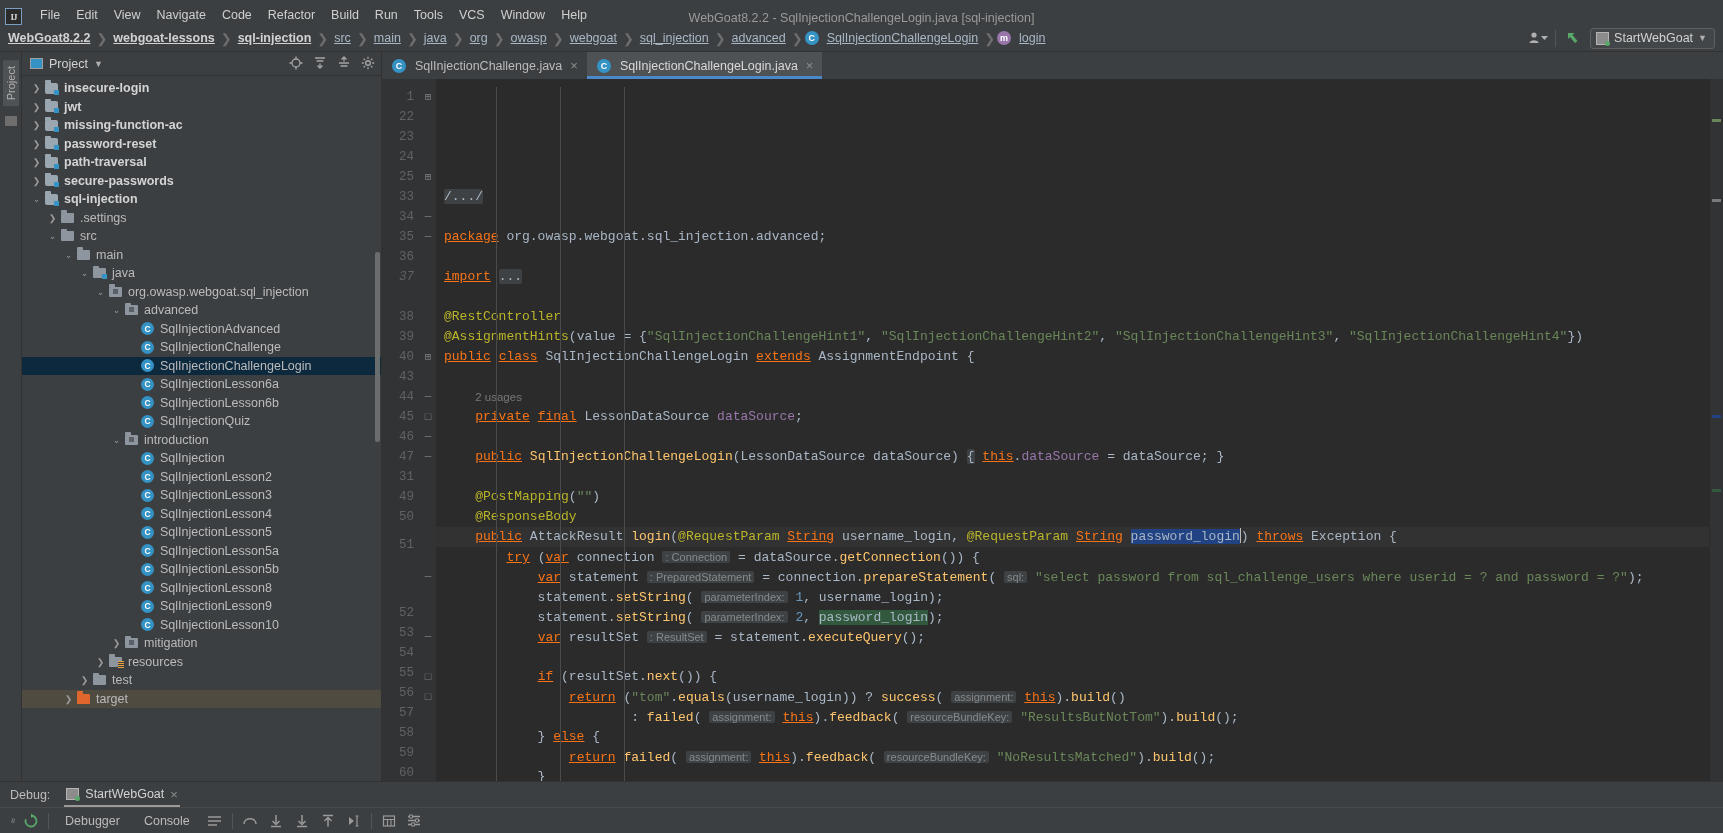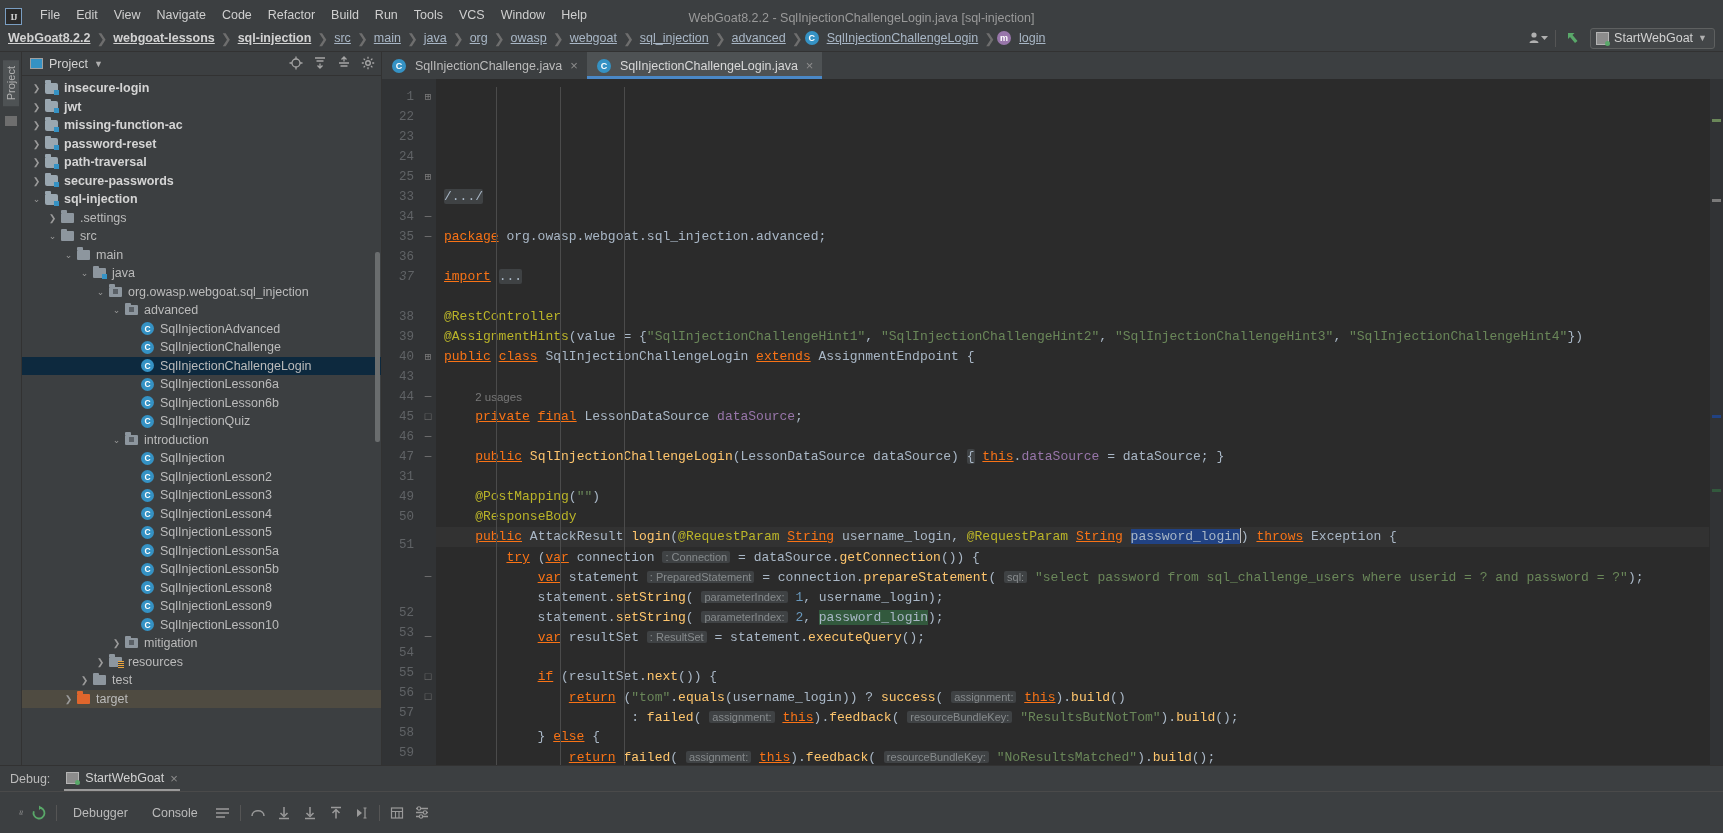--- a/index.html
+++ b/index.html
@@ -201,22 +201,22 @@
   .debug-tab {
     display: flex; align-items: center; gap: 6px; font-size: 12.5px; color: #d2d2d2;
     position: relative; padding: 3px 6px 4px 6px;
   }
   .debug-tab:after { content:''; position:absolute; left:4px; right:4px; bottom:-1px; height:2px; background:#9a9a9a; }
   .dbg-cfg-icon { position: relative; width: 13px; height: 12px; background: #8c8c8c; border: 1px solid #b4b4b4; }
   .dbg-cfg-icon:after { content:''; position:absolute; right:-2px; bottom:-2px; width:5px; height:5px; border-radius:50%; background:#59a869; }
   .dbg-close { color: #8d8d8d; font-size: 13px; }
 
   .debug-toolbar {
-    height: 42px; background: #3c3f41; display: flex; align-items: center;
-    border-top: 1px solid #4a4a4a; flex-shrink: 0; padding-left: 16px; gap: 0;
+    height: 26px; background: #3c3f41; display: flex; align-items: center;
+    border-top: 1px solid #4a4a4a; flex-shrink: 0; padding-left: 8px; gap: 0;
   }
   .dtool-txt { font-size: 12.5px; color: #bbbbbb; padding: 0 12px; }
   .dtool-ic { width: 26px; height: 22px; display: flex; align-items: center; justify-content: center; color: #9a9a9a; font-size: 13px; }
   .dsep { width: 1px; height: 16px; background: #555; margin: 0 4px; }
   .rerun-ic { color: #59a869; font-size: 15px; }
   .bottom-vert {
     writing-mode: vertical-rl; transform: rotate(180deg);
     font-size: 9px; color: #9a9a9a;
   }
 </style>

